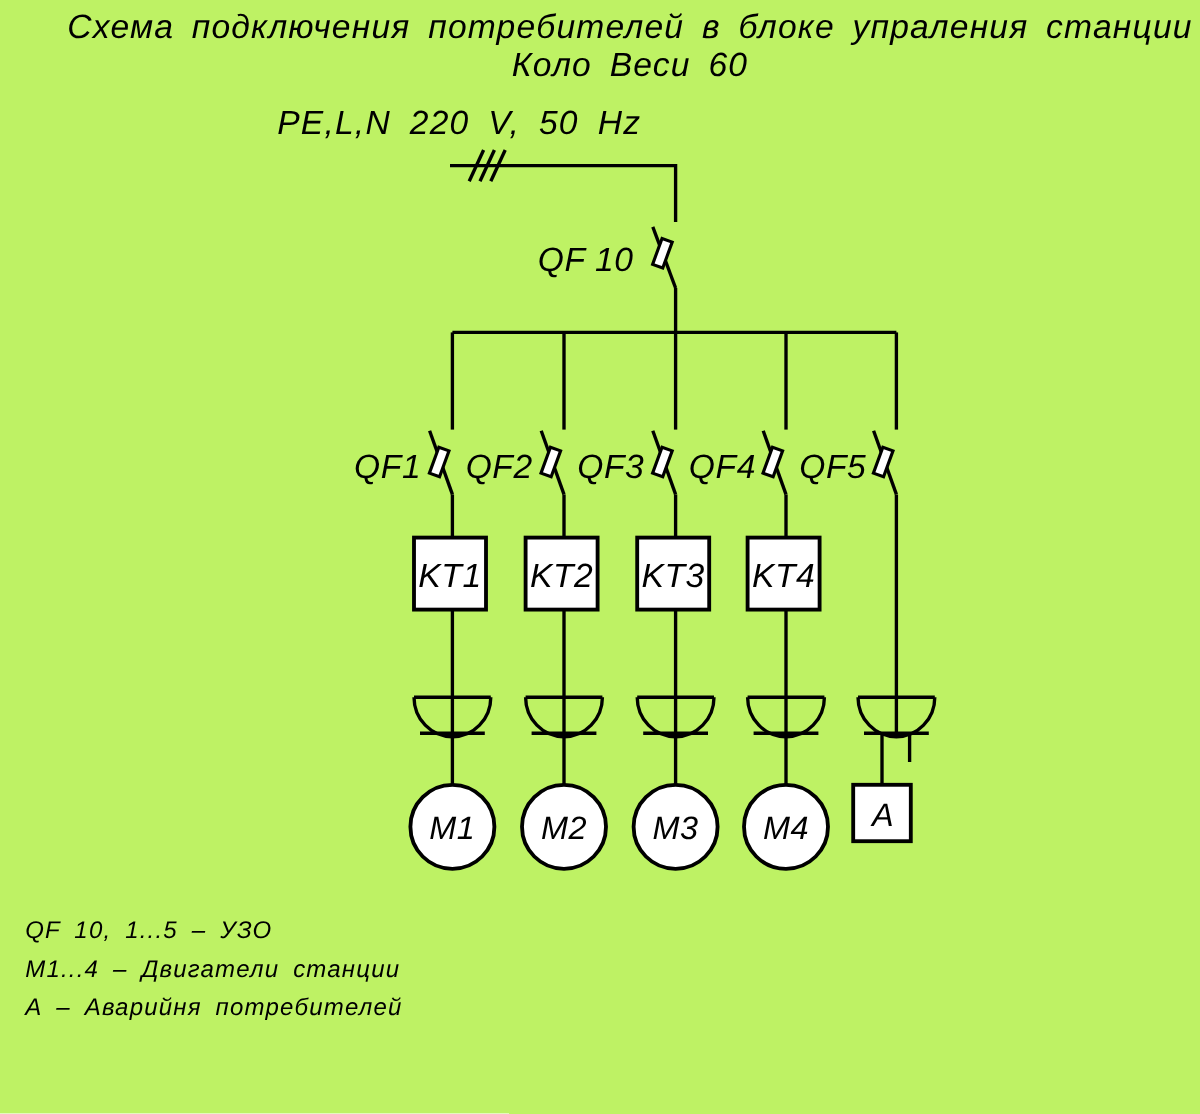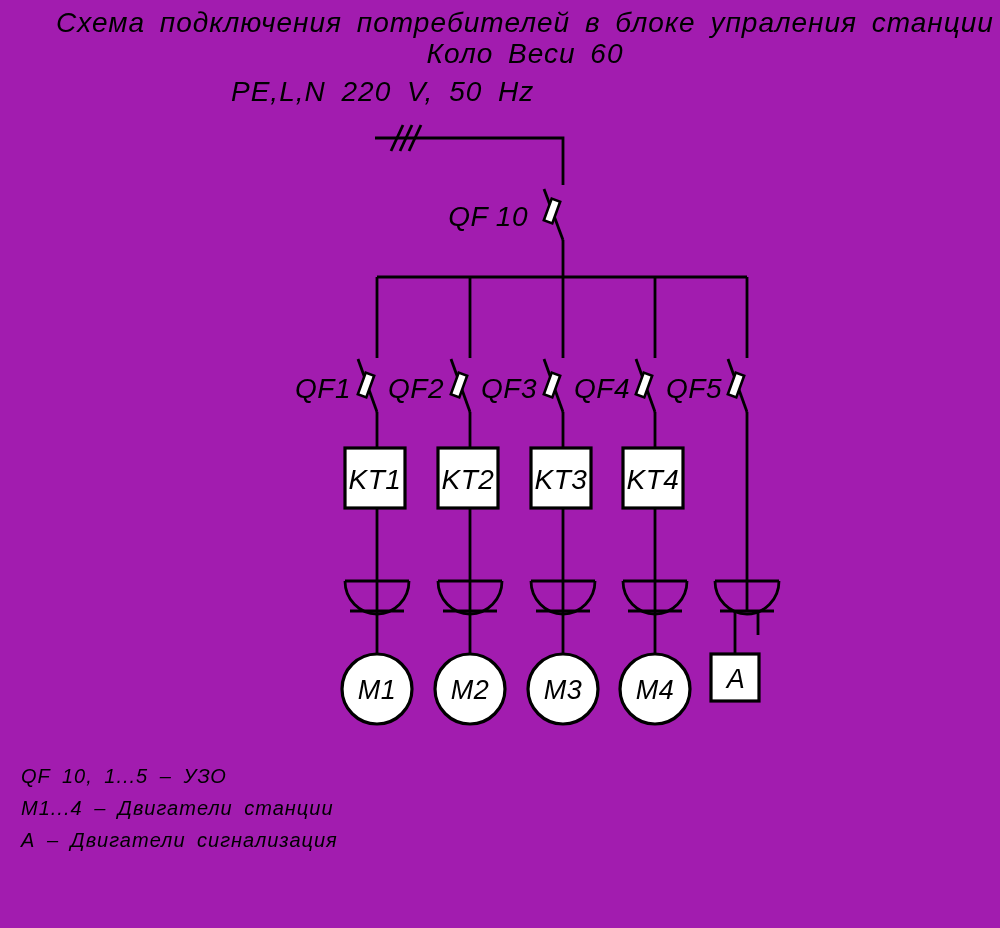--- a/index.html
+++ b/index.html
@@ -1,20 +1,20 @@
 <!DOCTYPE html>
 <html><head>
 <meta charset="utf-8">
 <style>
   html, body { margin: 0; padding: 0; background: #ffffff; }
   #canvas {
     position: relative;
     width: 1000px;
     height: 928px;
-    background: #a21caf;
+    background: #bef264;
     font-family: "Liberation Sans", sans-serif;
     color: #000;
     overflow: hidden;
   }
   .cadtext {
     font-style: italic;
     letter-spacing: 1px;
   }
   #title {
     position: absolute;
@@ -24,21 +24,21 @@
     padding-left: 50px;
     text-align: center;
     font-size: 28px;
     line-height: 31px;
     word-spacing: 6px;
     white-space: nowrap;
   }
   #supply-label {
     position: absolute;
     left: 231px;
-    top: 76px;
+    top: 87px;
     font-size: 28px;
     word-spacing: 7px;
     white-space: nowrap;
   }
   #legend {
     position: absolute;
     left: 21px;
     top: 760px;
     font-size: 20px;
     line-height: 32px;
@@ -188,16 +188,16 @@
       </g>
       <rect class="shape" x="711" y="654" width="48" height="47"></rect>
       <text class="lbl27" x="736" y="688" text-anchor="middle">A</text>
     </g>
 
   </svg>
 
   <div id="legend" class="cadtext">
     <div>QF 10, 1...5 – УЗО</div>
     <div>М1...4 – Двигатели станции</div>
-    <div>А – Двигатели сигнализация</div>
+    <div>А – Аварийня потребителей</div>
   </div>
 
 </div>
 
 </body></html>

